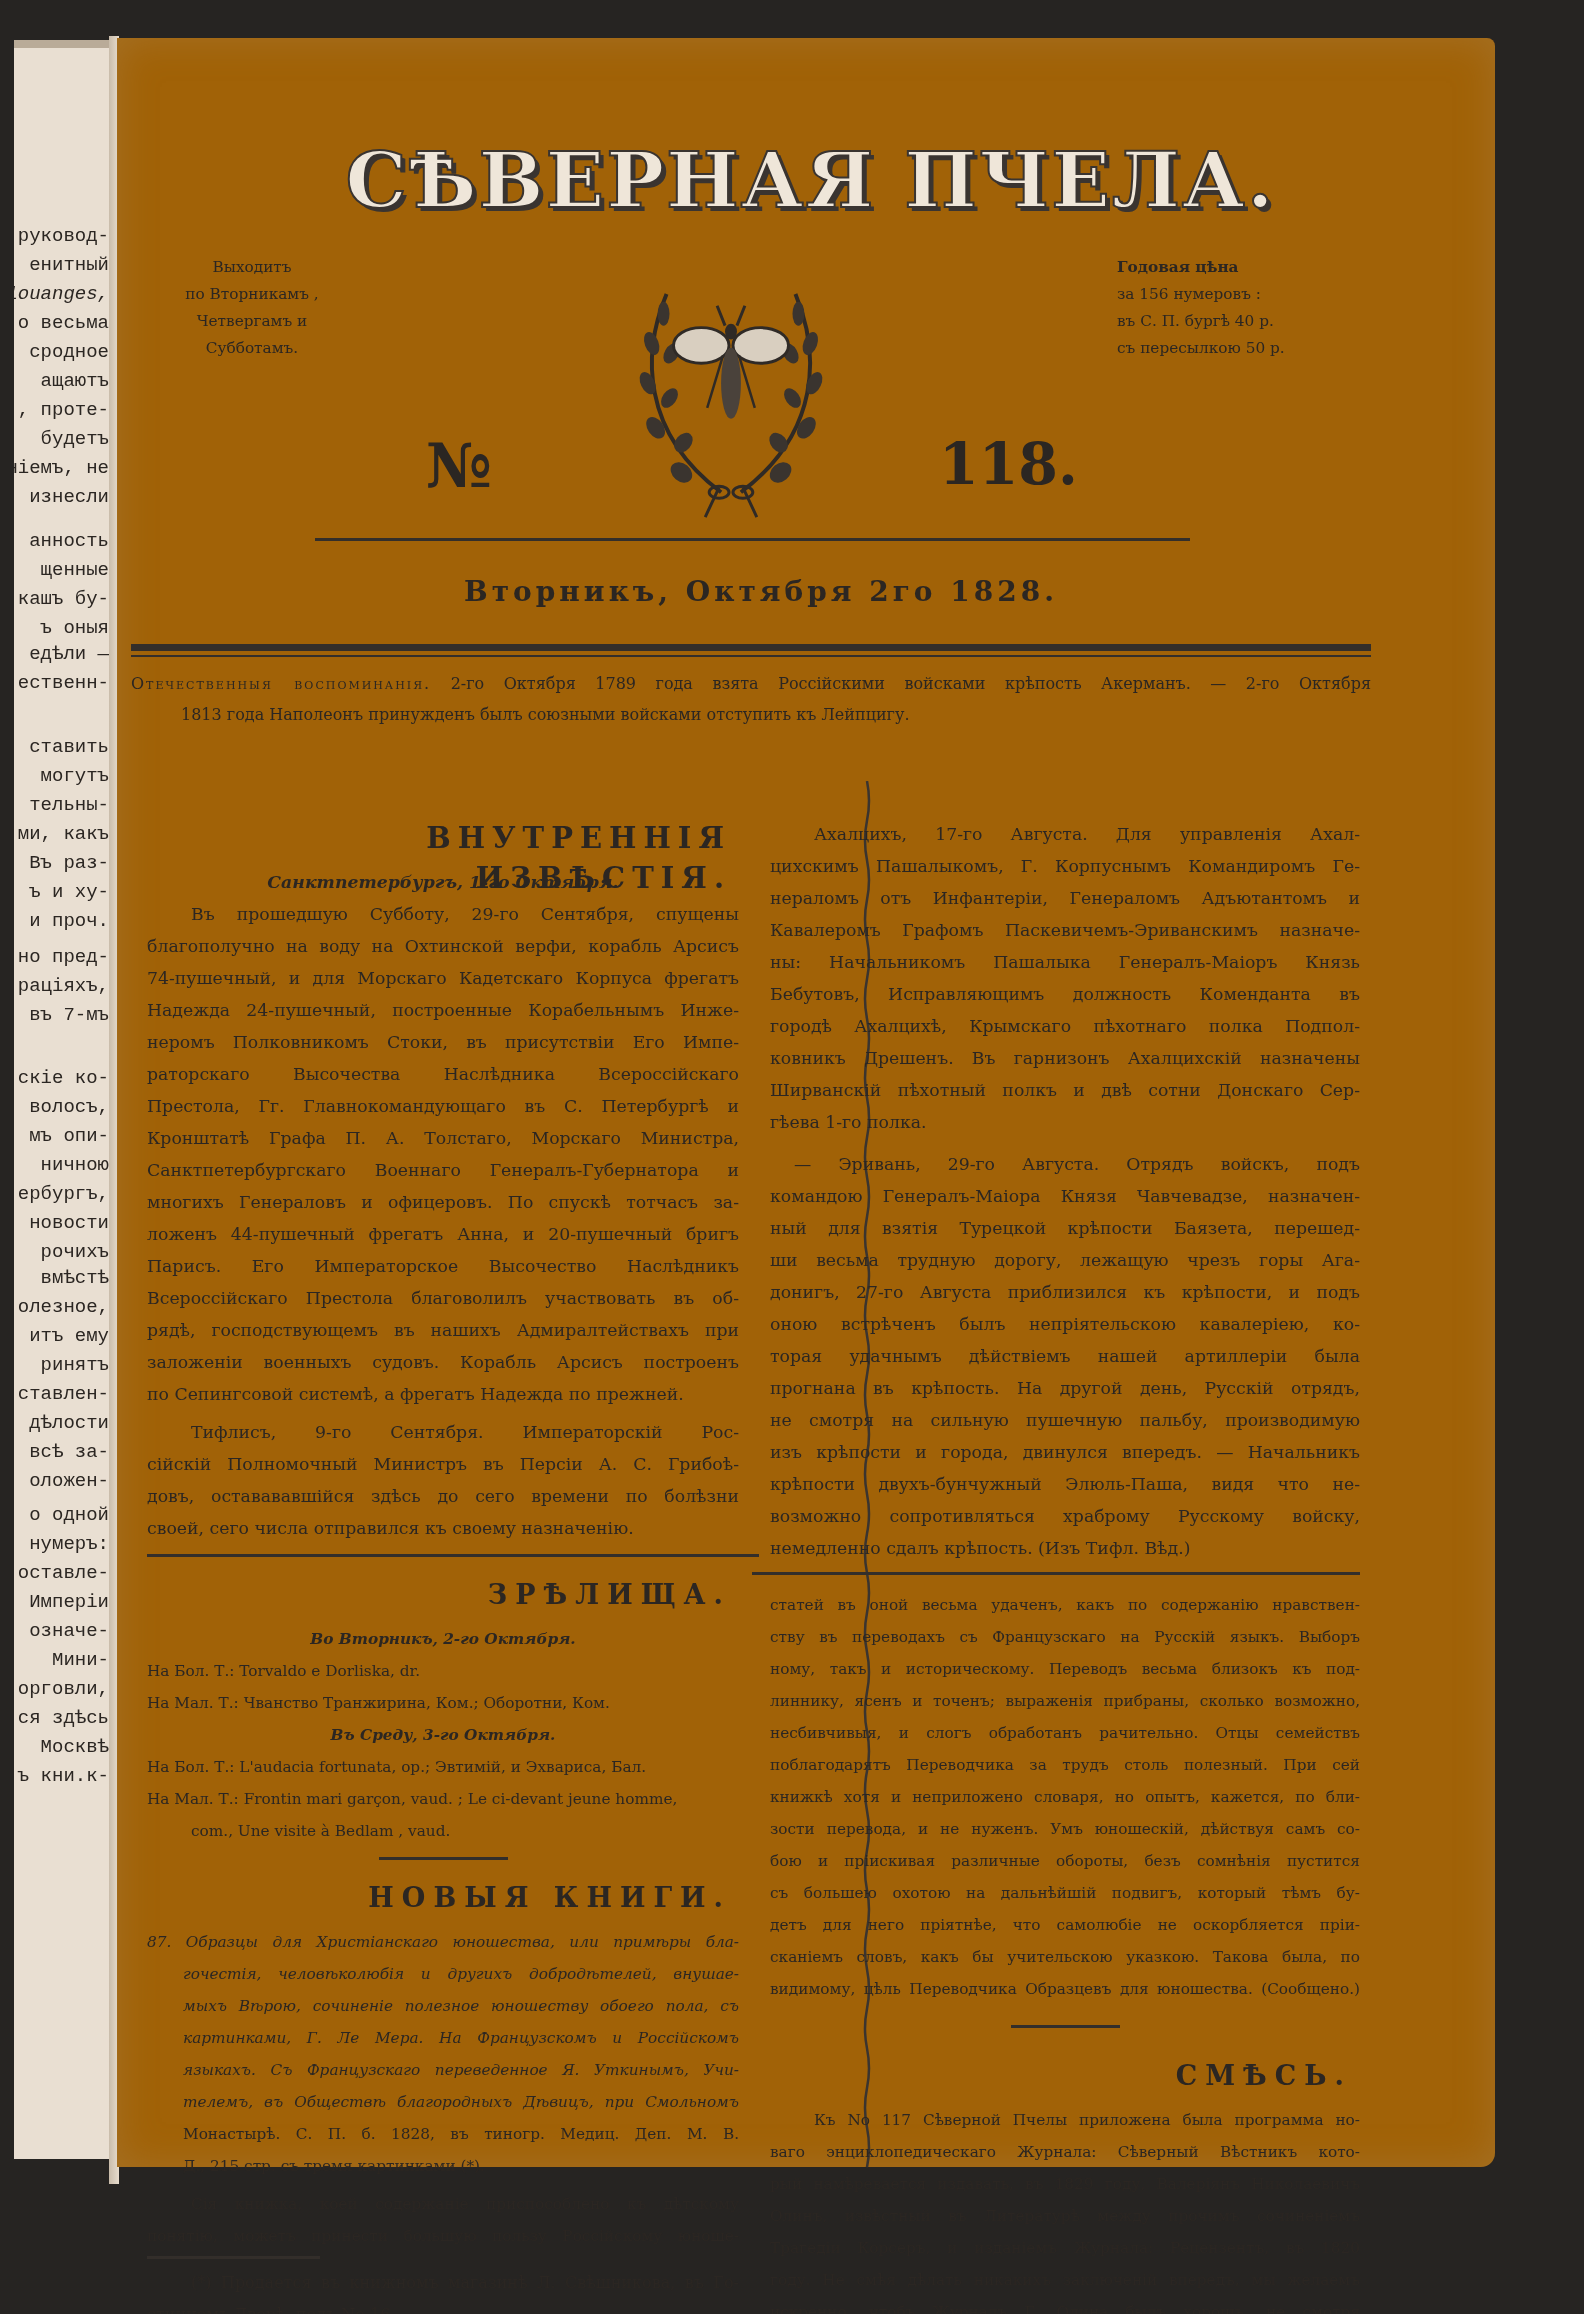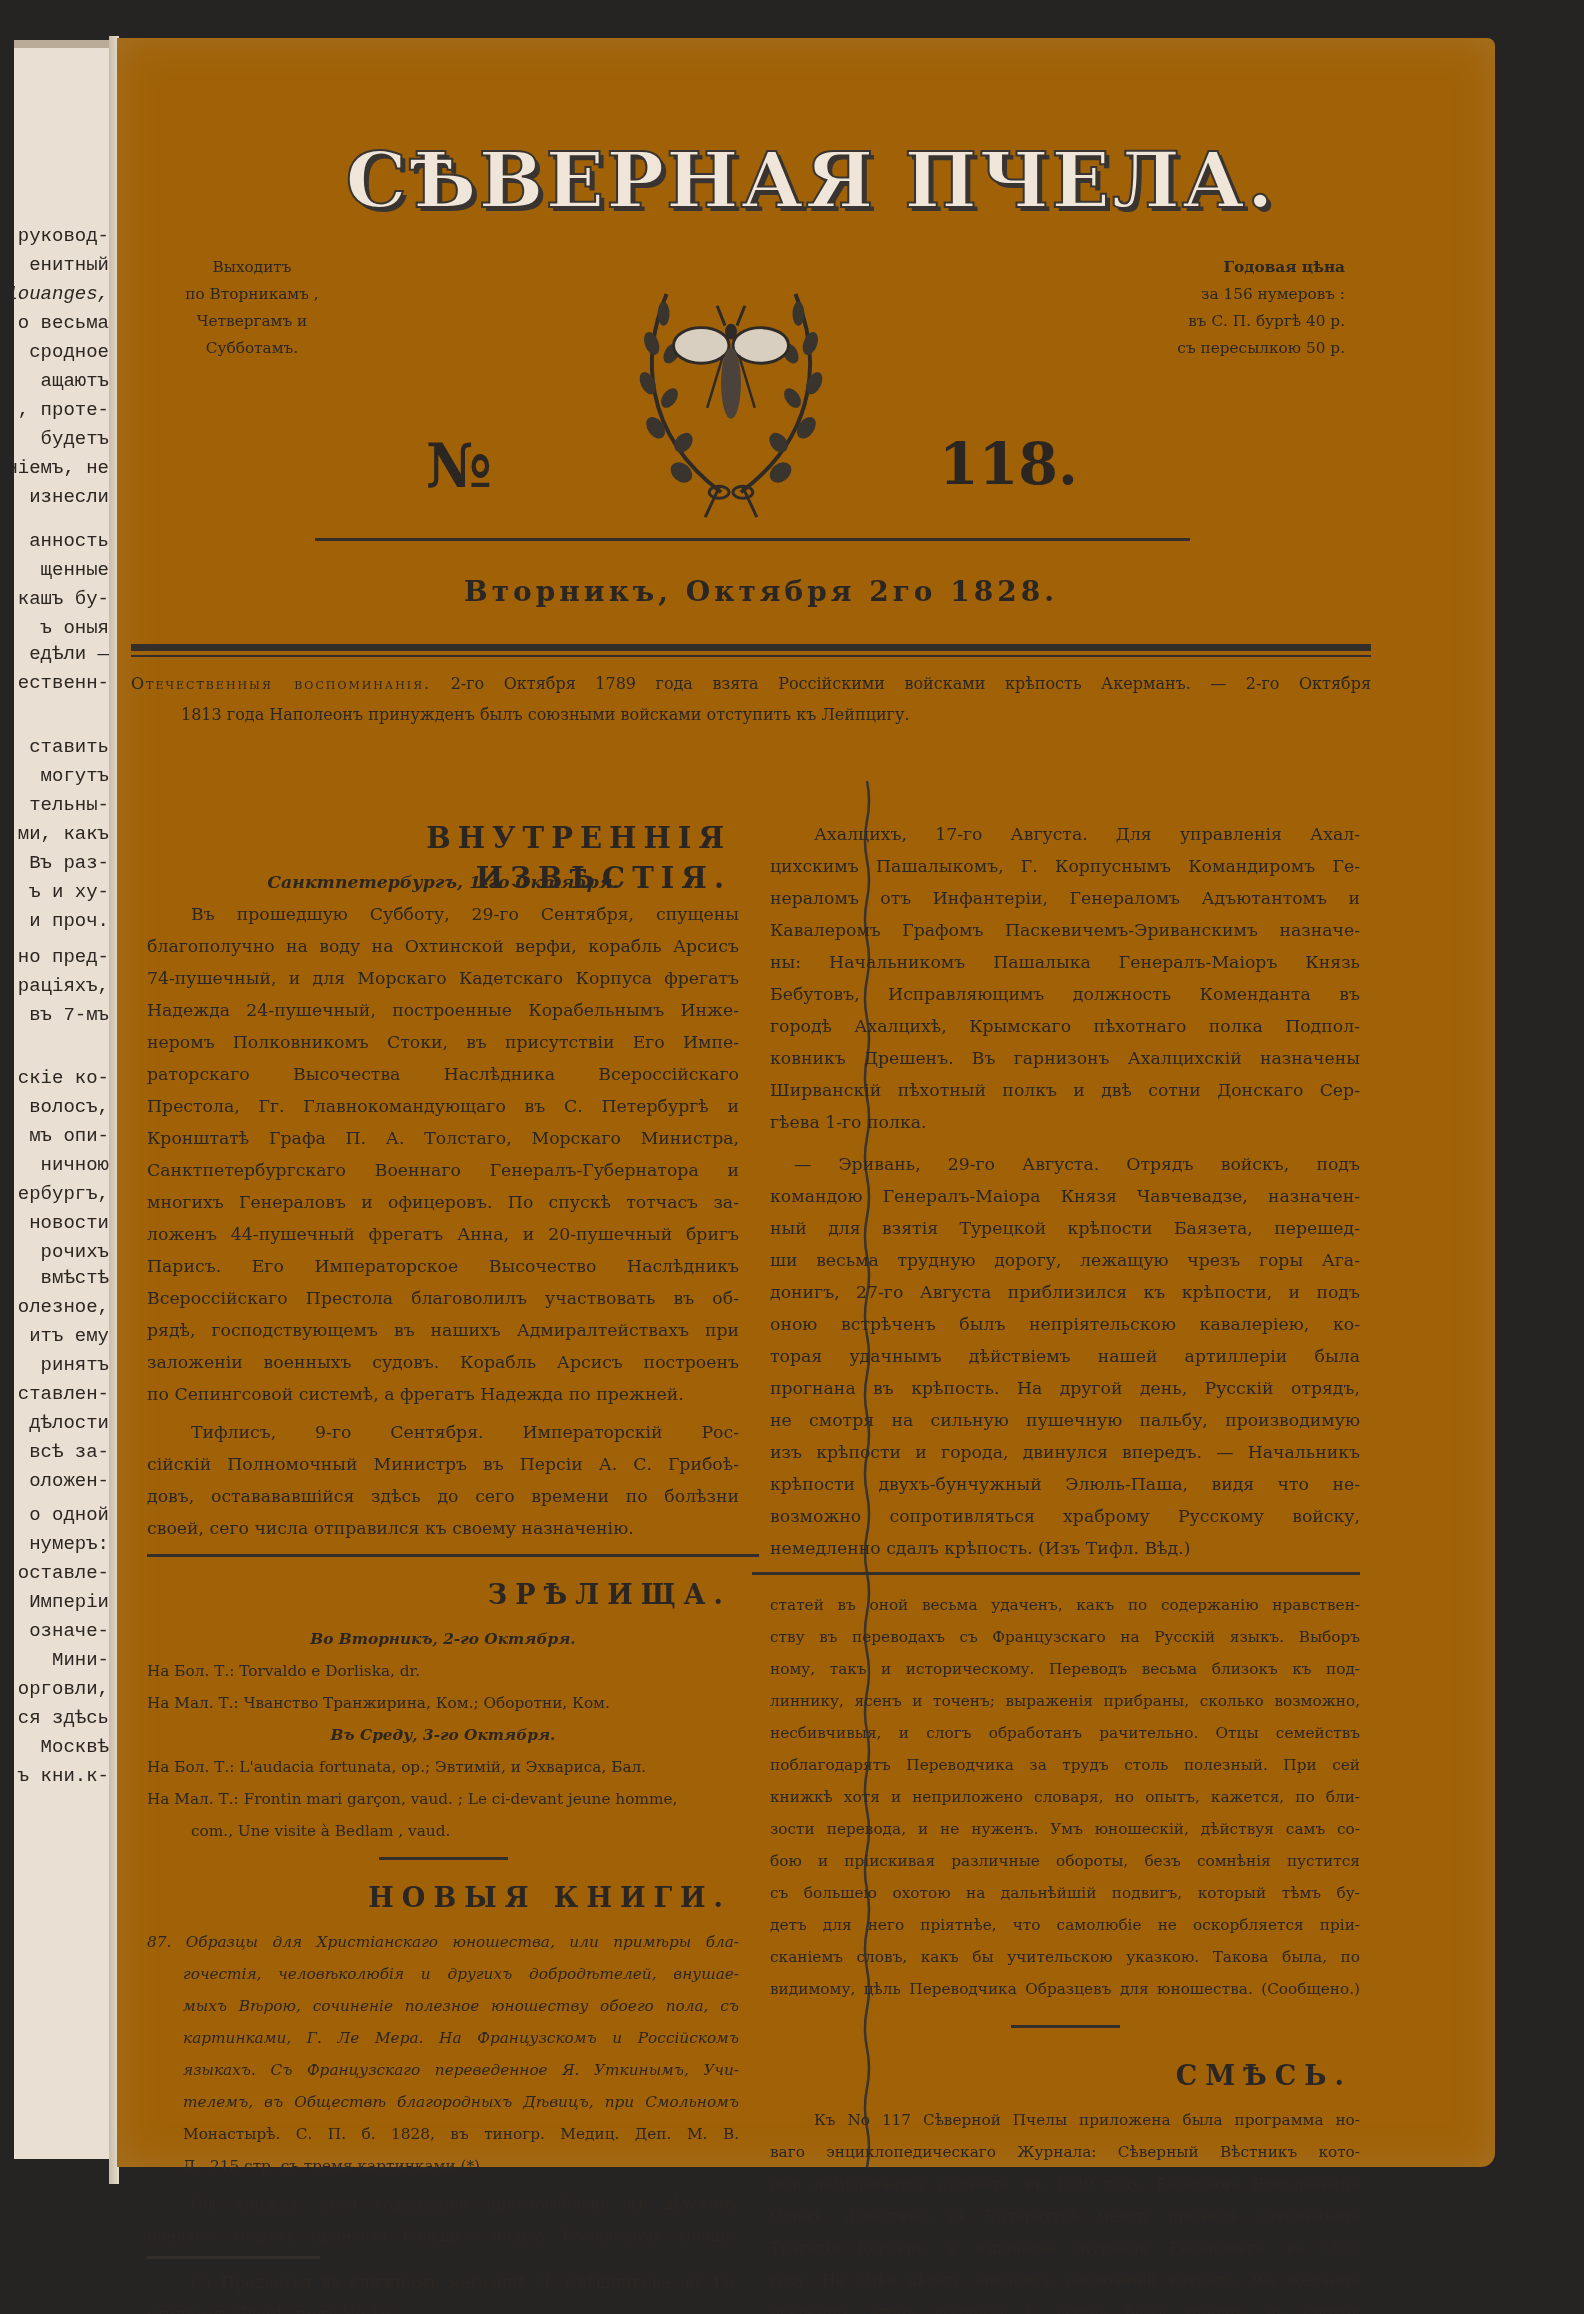--- a/index.html
+++ b/index.html
@@ -40,21 +40,21 @@
     font-family: "DejaVu Serif", serif; font-weight: bold;
     font-size: 77px; letter-spacing: 2px; color: #efe6d9;
     -webkit-text-stroke: 2px #3a3430;
     text-shadow: 4px 4px 0 #3a3430;
   }
   .mast-left {
     position: absolute; left: 46px; top: 216px; width: 178px; text-align: center;
     font-size: 15.3px; line-height: 27px;
   }
   .mast-right {
-    position: absolute; left: 1000px; top: 216px; width: 228px; text-align: right;
+    position: absolute; left: 1000px; top: 216px; width: 228px; text-align: left;
     font-size: 15.3px; line-height: 27px;
   }
   .emblem { position: absolute; left: 495px; top: 246px; width: 238px; height: 238px; }
   .issue-no-sign {
     position: absolute; left: 309px; top: 392px; font-size: 61px; font-weight: bold;
   }
   .issue-no {
     position: absolute; left: 822px; top: 392px; font-size: 57px; font-weight: bold;
   }
   .rule { position: absolute; background: #332e2a; }

